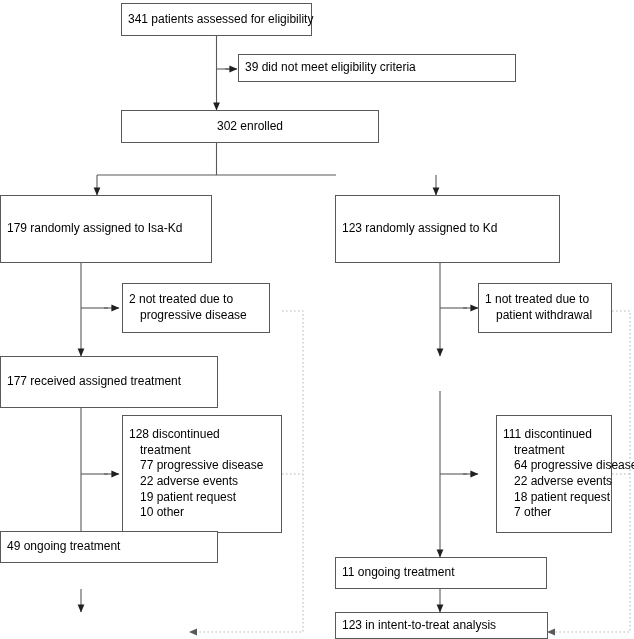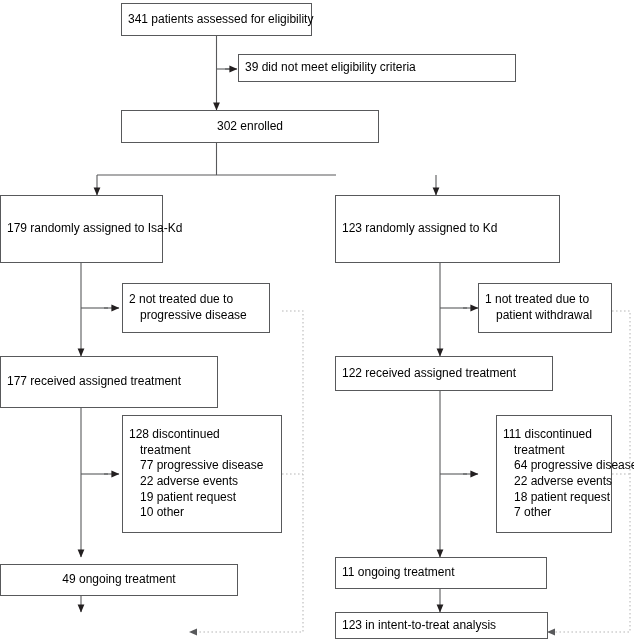--- a/index.html
+++ b/index.html
@@ -124,21 +124,21 @@
   </div>
 
   <div class="node left" style="left:238px; top:54px; width:278px; height:28px;">
     <div class="pad"><span class="line">39 did not meet eligibility criteria</span></div>
   </div>
 
   <div class="node center" style="left:121px; top:110px; width:258px; height:33px;">
     <div class="pad"><span class="line">302 enrolled</span></div>
   </div>
 
-  <div class="node left" style="left:0px; top:195px; width:163px; height:68px;">
+  <div class="node left" style="left:0px; top:195px; width:212px; height:68px;">
     <div class="pad"><span class="line">179 randomly assigned to Isa-Kd</span></div>
   </div>
 
   <div class="node left" style="left:335px; top:195px; width:225px; height:68px;">
     <div class="pad"><span class="line">123 randomly assigned to Kd</span></div>
   </div>
 
   <div class="node left" style="left:122px; top:283px; width:148px; height:50px;">
     <div class="pad">
       <span class="line">2 not treated due to</span><br>
@@ -150,23 +150,20 @@
     <div class="pad">
       <span class="line">1 not treated due to</span><br>
       <span class="line indent">patient withdrawal</span>
     </div>
   </div>
 
   <div class="node left" style="left:0px; top:356px; width:218px; height:52px;">
     <div class="pad"><span class="line">177 received assigned treatment</span></div>
   </div>
 
-  <div class="node left" style="left:335px; top:356px; width:218px; height:35px;">
-    <div class="pad"><span class="line">122 received assigned treatment</span></div>
-  </div>
 
   <div class="node left" style="left:122px; top:415px; width:160px; height:118px;">
     <div class="pad">
       <span class="line">128 discontinued</span><br>
       <span class="line indent">treatment</span><br>
       <span class="line indent">77 progressive disease</span><br>
       <span class="line indent">22 adverse events</span><br>
       <span class="line indent">19 patient request</span><br>
       <span class="line indent">10 other</span>
     </div>
@@ -176,21 +173,21 @@
     <div class="pad">
       <span class="line">111 discontinued</span><br>
       <span class="line indent">treatment</span><br>
       <span class="line indent">64 progressive disease</span><br>
       <span class="line indent">22 adverse events</span><br>
       <span class="line indent">18 patient request</span><br>
       <span class="line indent">7 other</span>
     </div>
   </div>
 
-  <div class="node left" style="left:0px; top:564px; width:238px; height:32px;text-align:center;">
+  <div class="node left" style="left:0px; top:531px; width:218px; height:32px;">
     <div class="pad"><span class="line">49 ongoing treatment</span></div>
   </div>
 
   <div class="node left" style="left:335px; top:557px; width:212px; height:32px;">
     <div class="pad"><span class="line">11 ongoing treatment</span></div>
   </div>
 
 
   <div class="node left" style="left:335px; top:612px; width:213px; height:27px;">
     <div class="pad"><span class="line">123 in intent-to-treat analysis</span></div>

